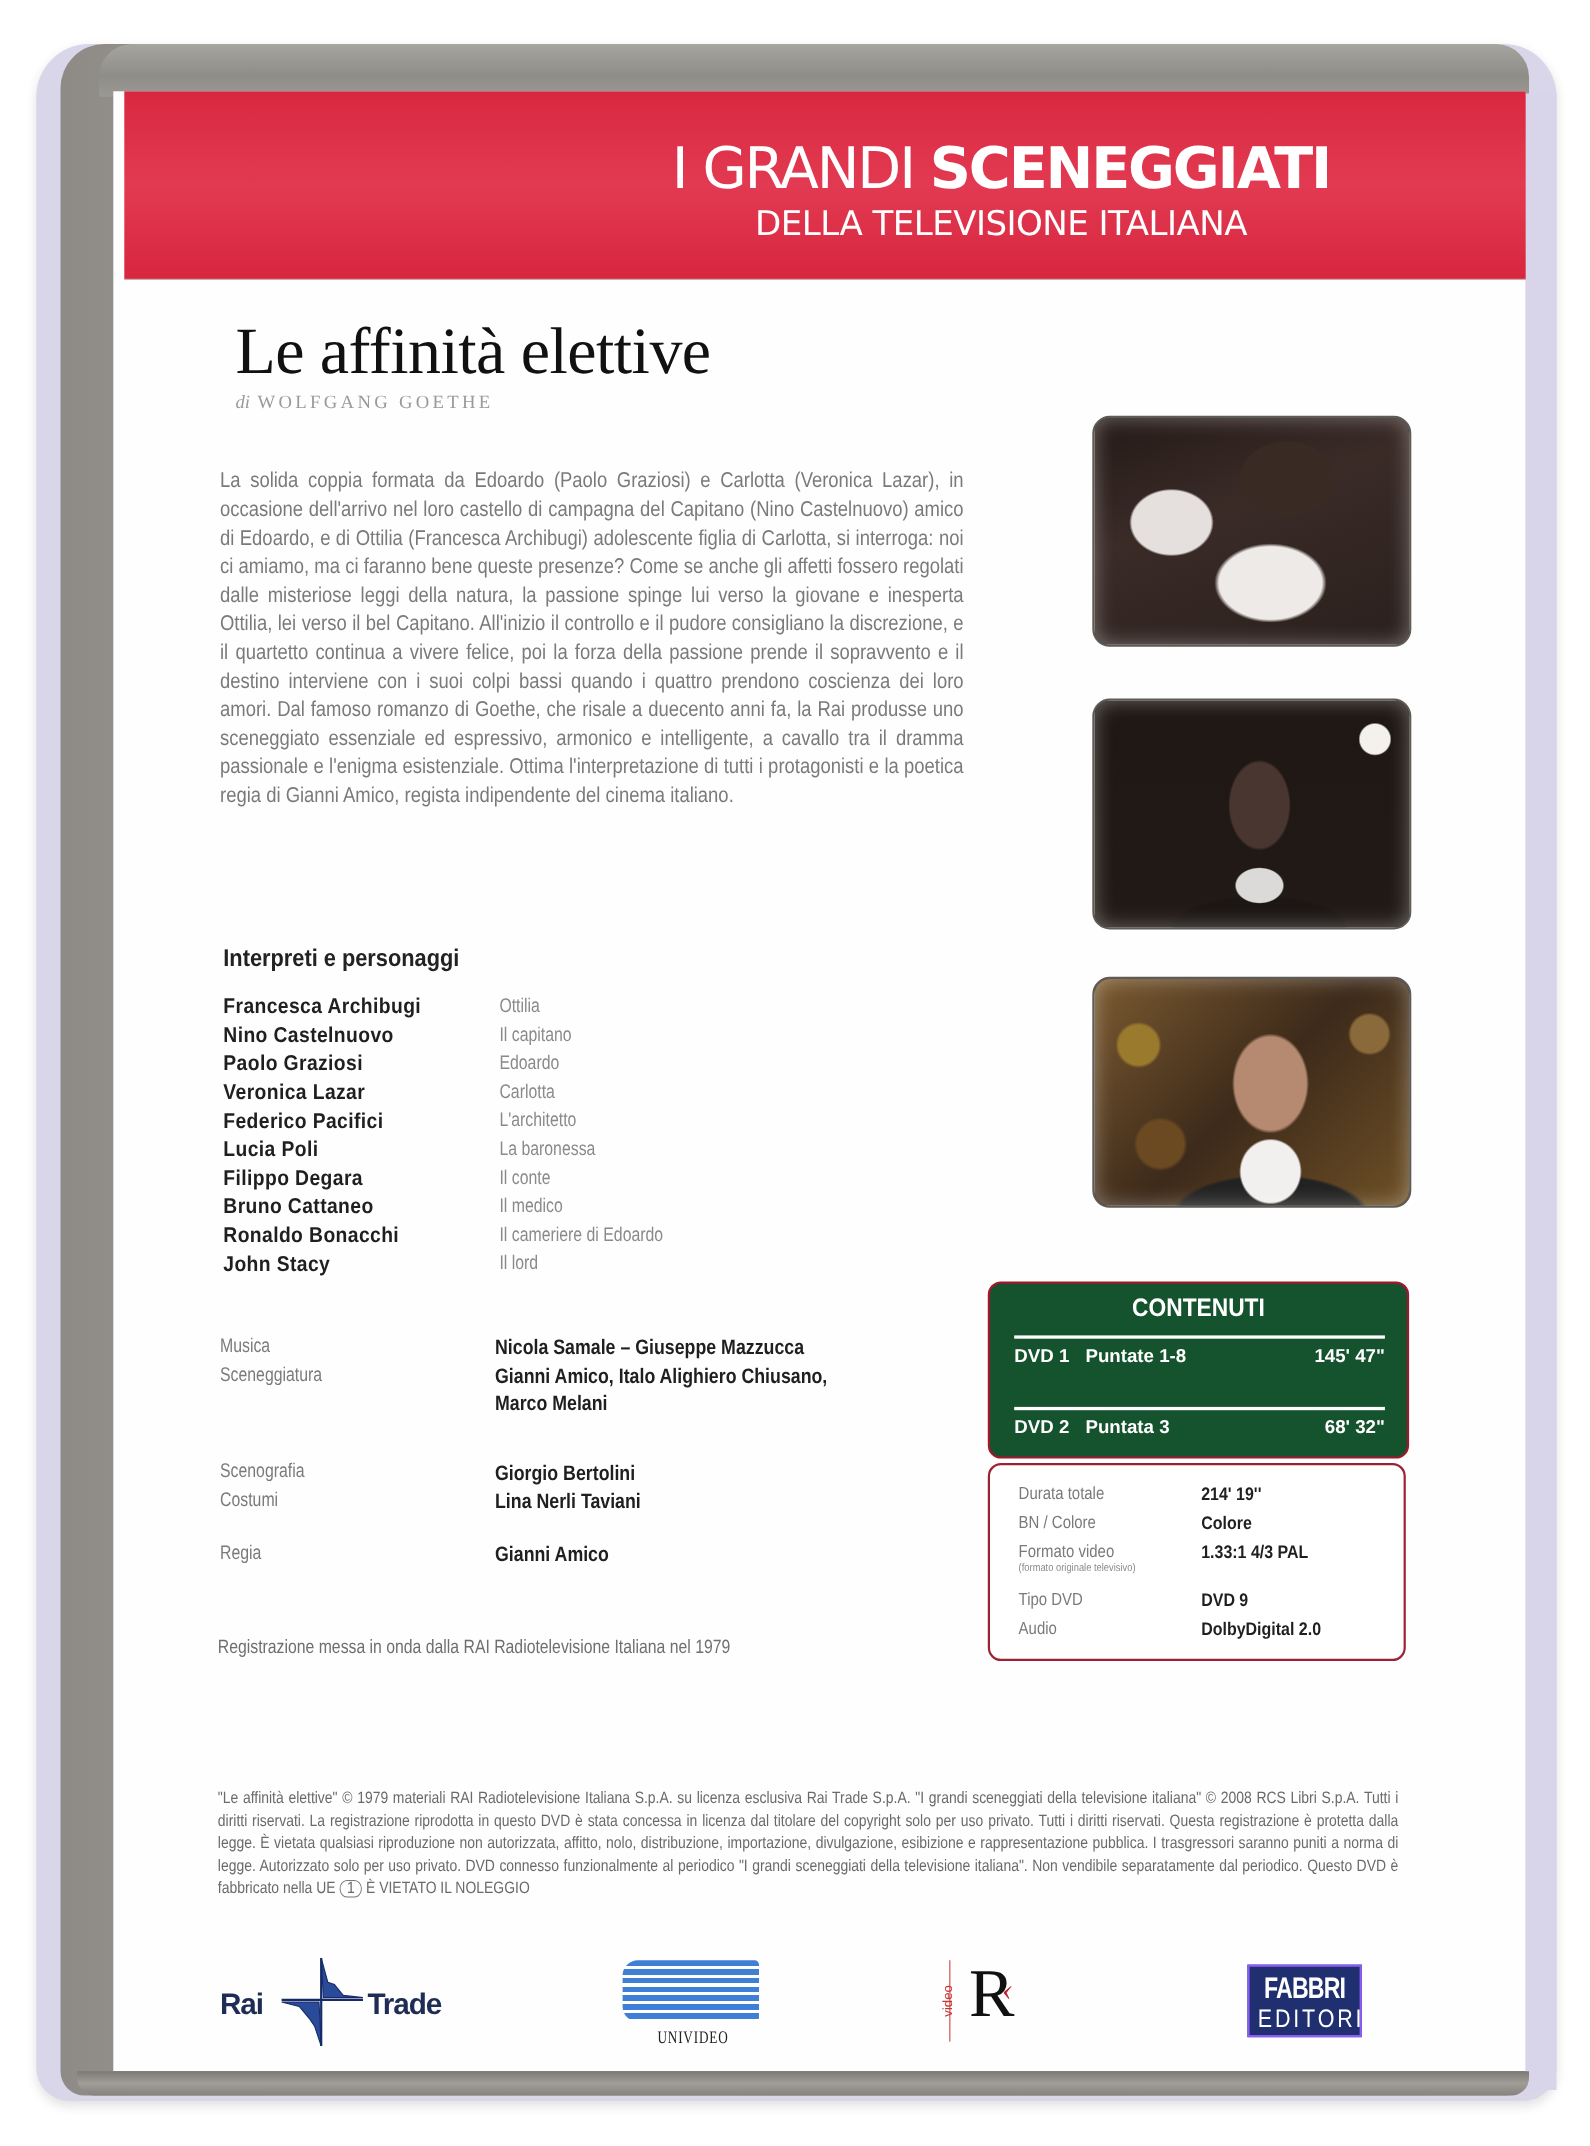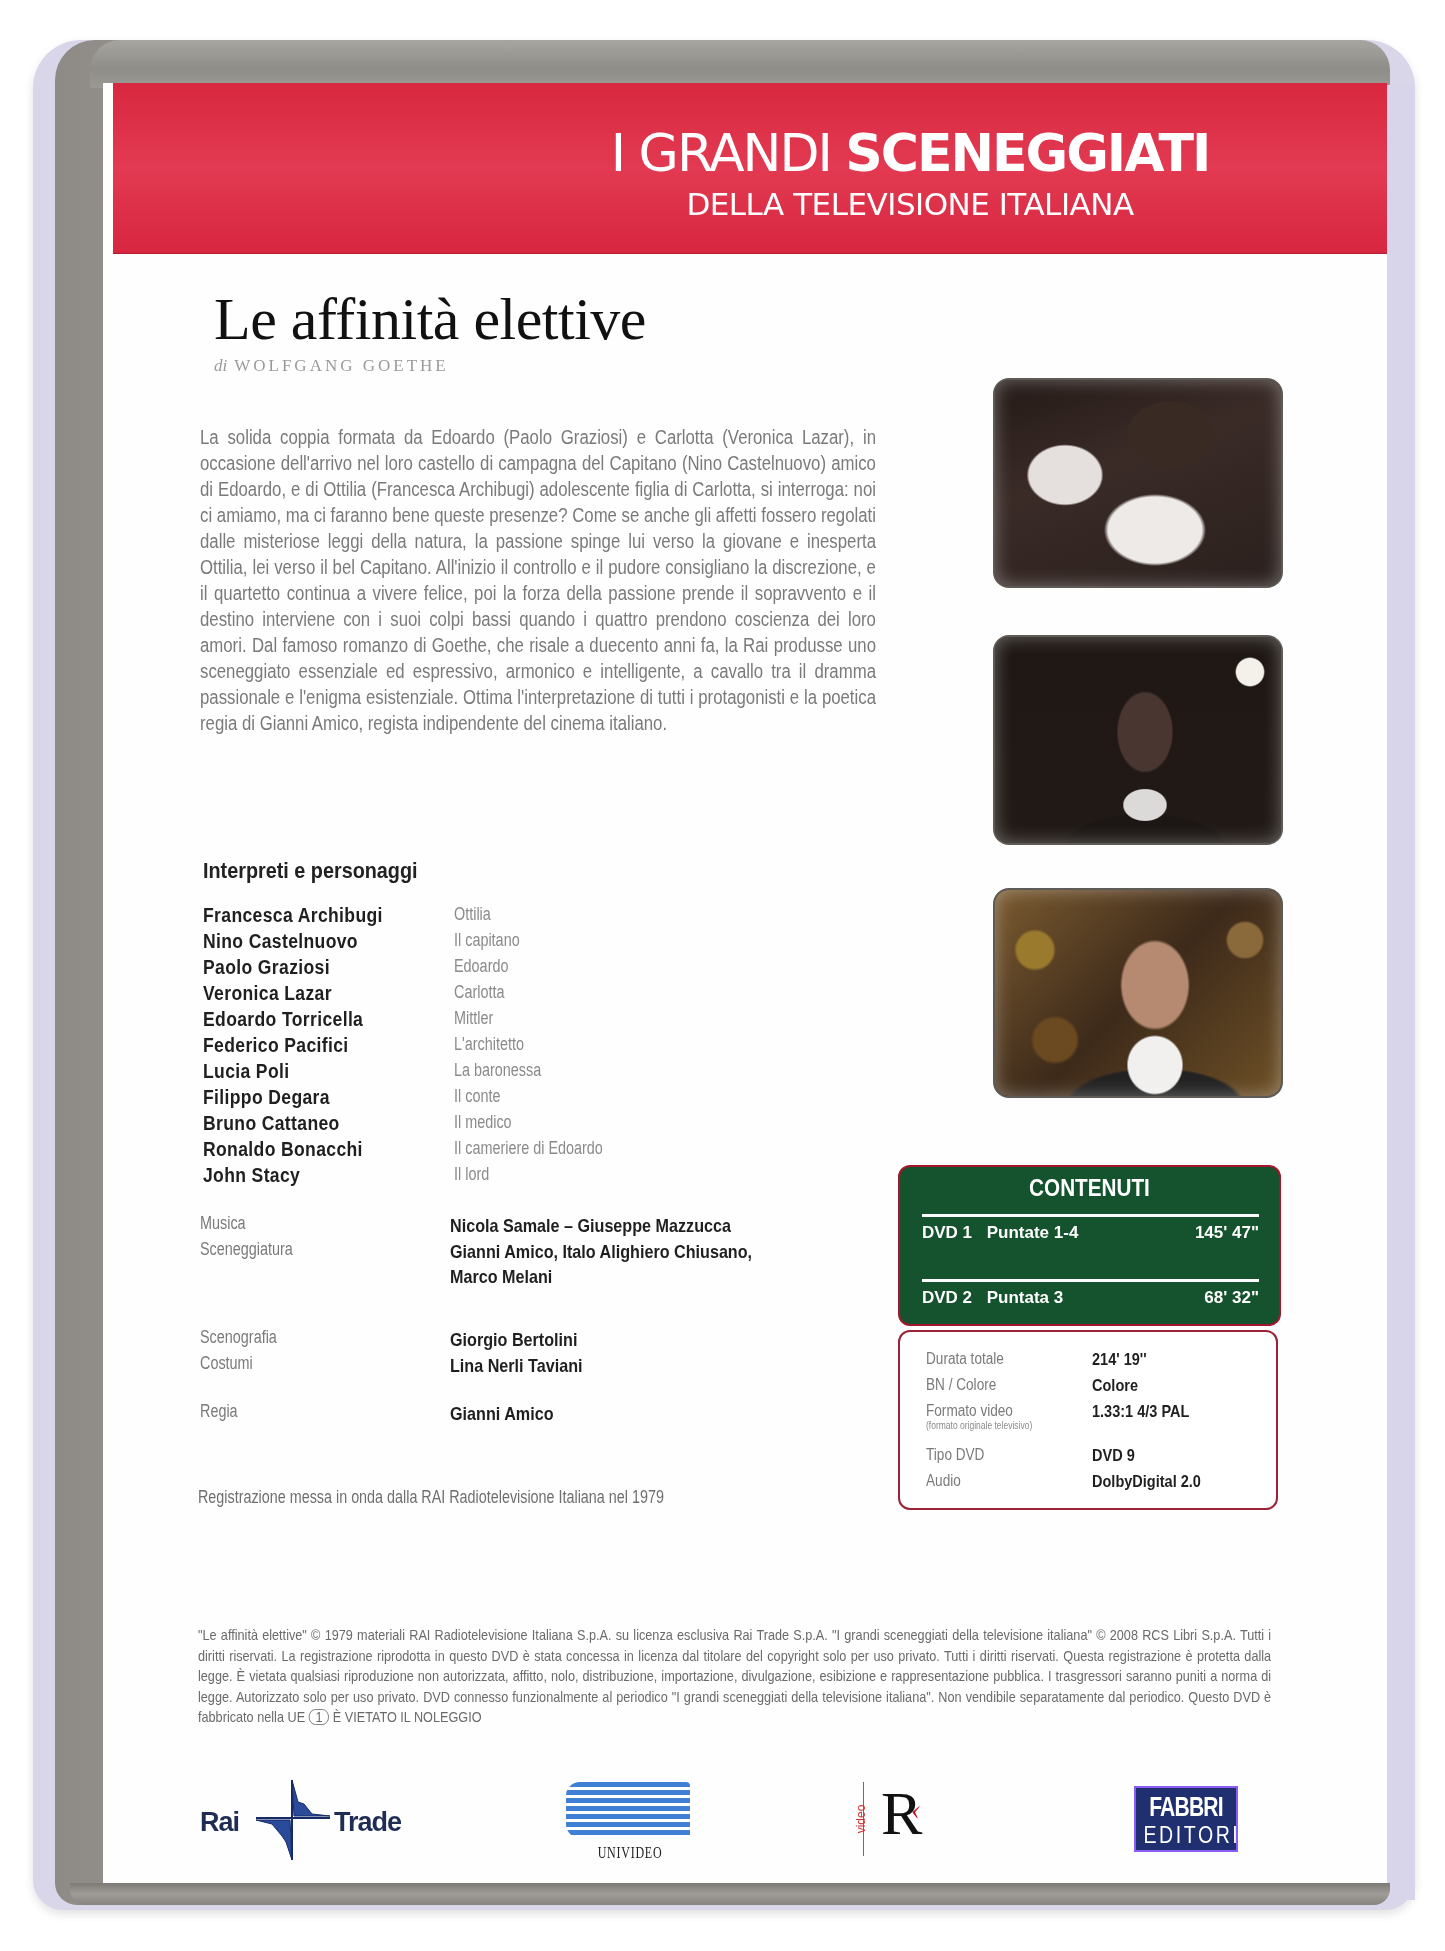--- a/index.html
+++ b/index.html
@@ -222,24 +222,20 @@
     </div>
   <div class="cast-row">
       <span class="cast-actor">Paolo Graziosi</span>
       <span class="cast-role">Edoardo</span>
     </div>
   <div class="cast-row">
       <span class="cast-actor">Veronica Lazar</span>
       <span class="cast-role">Carlotta</span>
     </div>
   <div class="cast-row">
-      <span class="cast-actor">Edoardo Torricella</span>
-      <span class="cast-role">Mittler</span>
-    </div>
-  <div class="cast-row">
       <span class="cast-actor">Federico Pacifici</span>
       <span class="cast-role">L'architetto</span>
     </div>
   <div class="cast-row">
       <span class="cast-actor">Lucia Poli</span>
       <span class="cast-role">La baronessa</span>
     </div>
   <div class="cast-row">
       <span class="cast-actor">Filippo Degara</span>
       <span class="cast-role">Il conte</span>
@@ -285,21 +281,21 @@
 
 <div class="photo" id="photo-1"></div>
 <div class="photo" id="photo-2"></div>
 <div class="photo" id="photo-3"></div>
 
 <div class="abs" id="contents-box">
   <div id="contents-title">CONTENUTI</div>
   <div class="contents-rule" style="top:47px;"></div>
   <div class="contents-row" style="top:56px;">
     <span class="dvd">DVD 1</span>
-    <span>Puntate 1-4</span>
+    <span>Puntate 1-8</span>
     <span class="dur">145' 47"</span>
   </div>
   <div class="contents-rule" style="top:112px;"></div>
   <div class="contents-row" style="top:121px;">
     <span class="dvd">DVD 2</span>
     <span>Puntata 3</span>
     <span class="dur">68' 32"</span>
   </div>
 </div>
 

